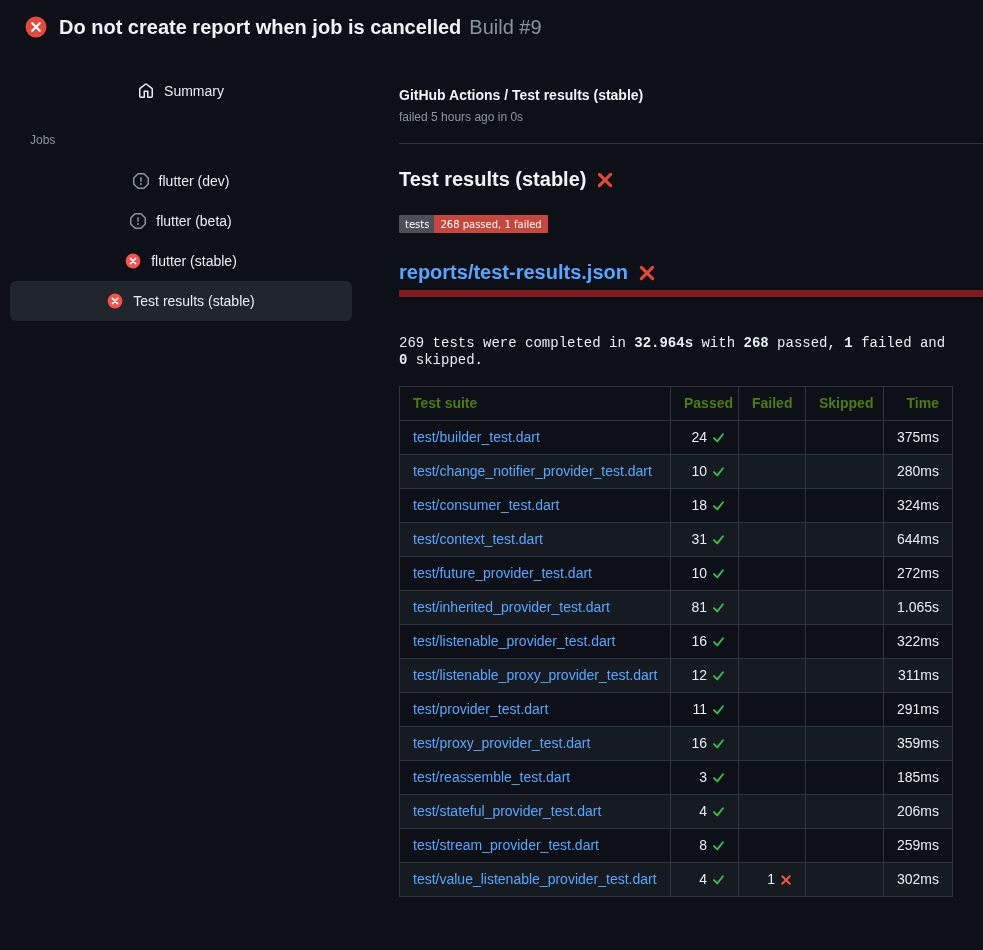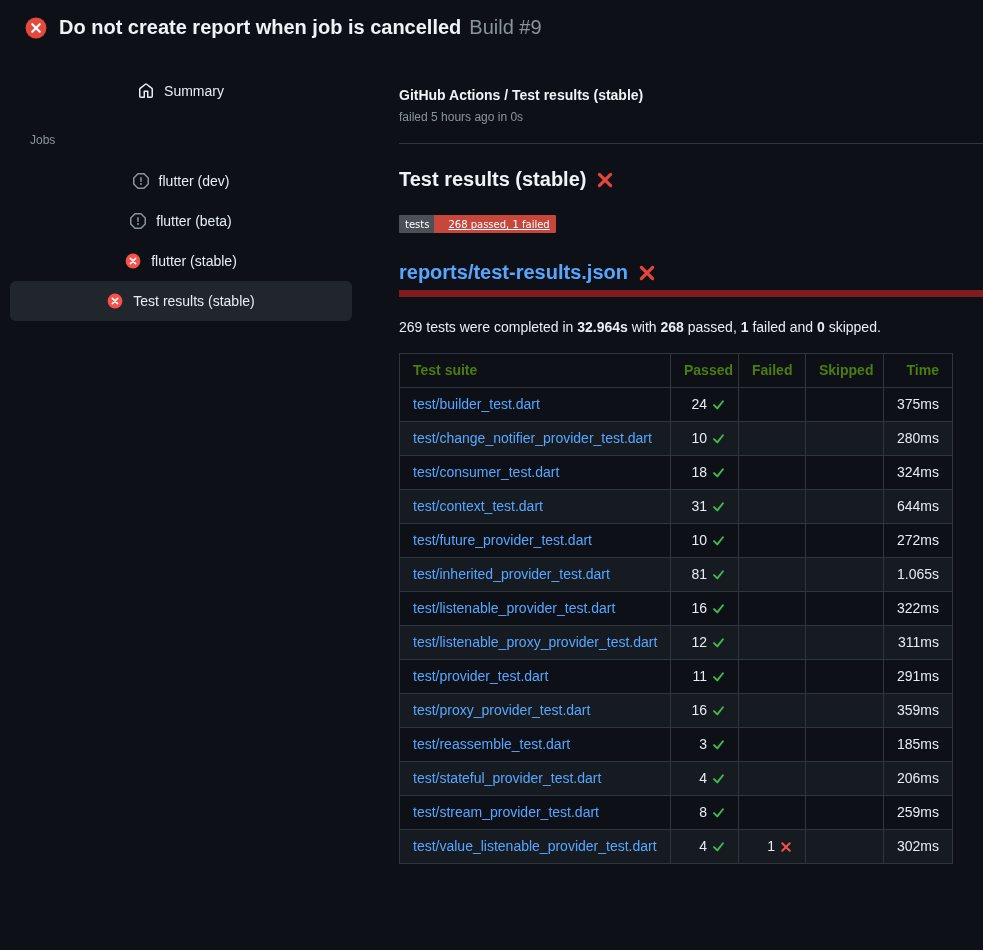--- a/index.html
+++ b/index.html
@@ -8,21 +8,21 @@
     background:#0d1117;
     color:#e6edf3;
     font-family:"Liberation Sans","DejaVu Sans",sans-serif;
     font-size:14px;
     overflow:hidden;
   }
   a { cursor:pointer; text-decoration:none; }
 
   
   .app-header {
-    display:flex; align-items:center; gap:12px;
+    display:flex; gap:12px;
     padding:16px 24px 15px 25px;
   }
   .app-header h1 { font-size:20px; font-weight:400; display:flex; gap:8px; align-items:baseline; }
   .app-header .title { font-weight:700; color:#f0f3f6; }
   .app-header .build { color:#8b949e; }
 
   
   .layout { display:flex; align-items:flex-start; }
 
   
@@ -44,30 +44,30 @@
   .check-title {
     margin-top:24px; display:flex; align-items:center; gap:10px;
     font-size:20px; font-weight:700; color:#f0f3f6;
   }
   .badge {
     margin-top:24px; display:inline-flex; font-size:10px; line-height:11px;
     border-radius:1px; overflow:hidden; color:#ffffff;
     font-family:"DejaVu Sans","Liberation Sans",sans-serif;
   }
   .badge-label { padding:4px 5px 3px 6px; }
-  .badge-value { padding:4px 6px 3px 14px;text-decoration:underline; }
+  .badge-value { padding:4px 6px 3px 6px; }
 
   .report-title {
     margin-top:28px; display:flex; align-items:center; gap:10px;
     font-size:20px; font-weight:700;
     padding-bottom:6px; border-bottom:7px solid #7f1d1d; margin-right:-31px;
   }
   .report-title a { color:#58a6ff; }
 
-  .summary-line { margin-top:22px; line-height:17px; color:#e6edf3; }
+  .summary-line { margin-top:38px; line-height:17px; color:#e6edf3;font-family:Liberation Mono, monospace; }
   .summary-line b { font-weight:700; }
 
   
   table { border-collapse:collapse; margin-top:17px; table-layout:fixed; width:553px; }
   th,td {
     border:1px solid #30363d; padding:8px 13px;
     font-size:14px; line-height:17px; text-align:left;
     overflow:hidden; white-space:nowrap;
   }
   th { font-weight:700; color:#4d7c0f; }

